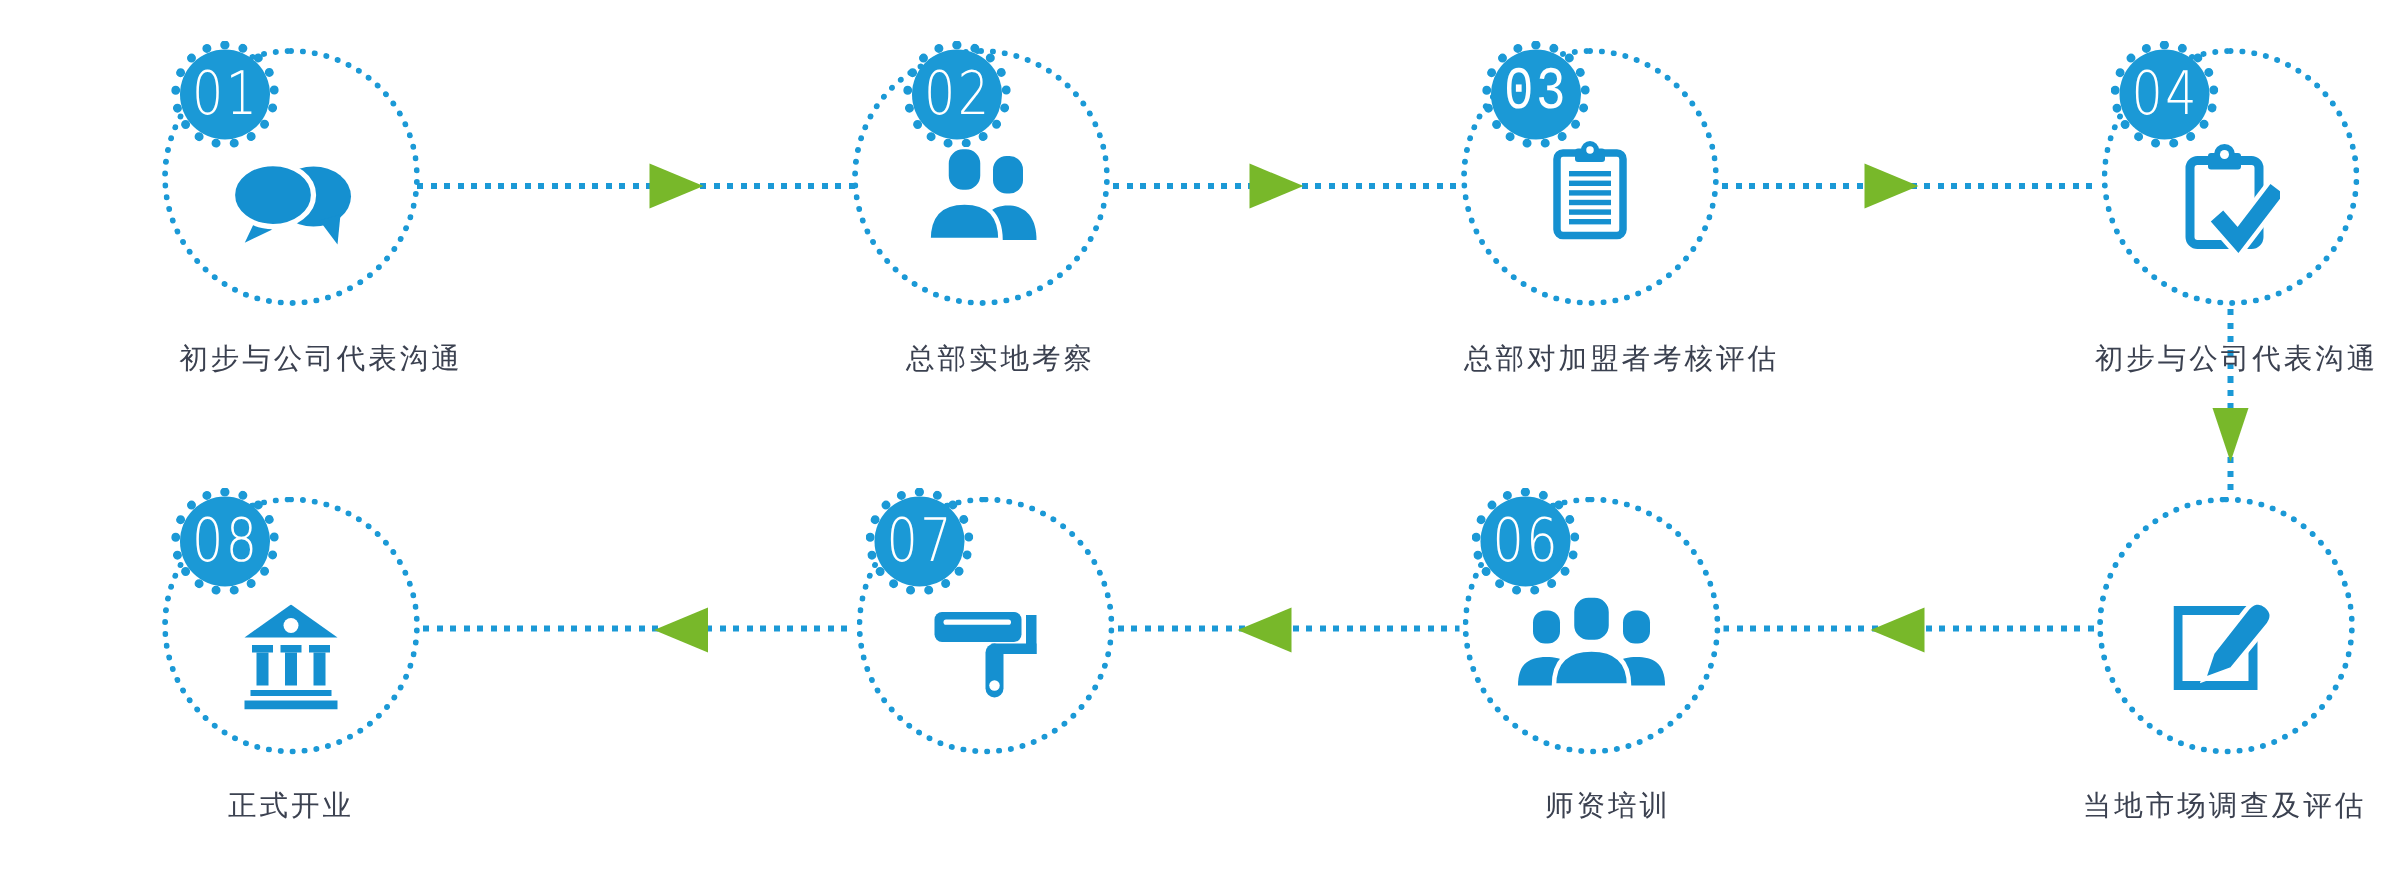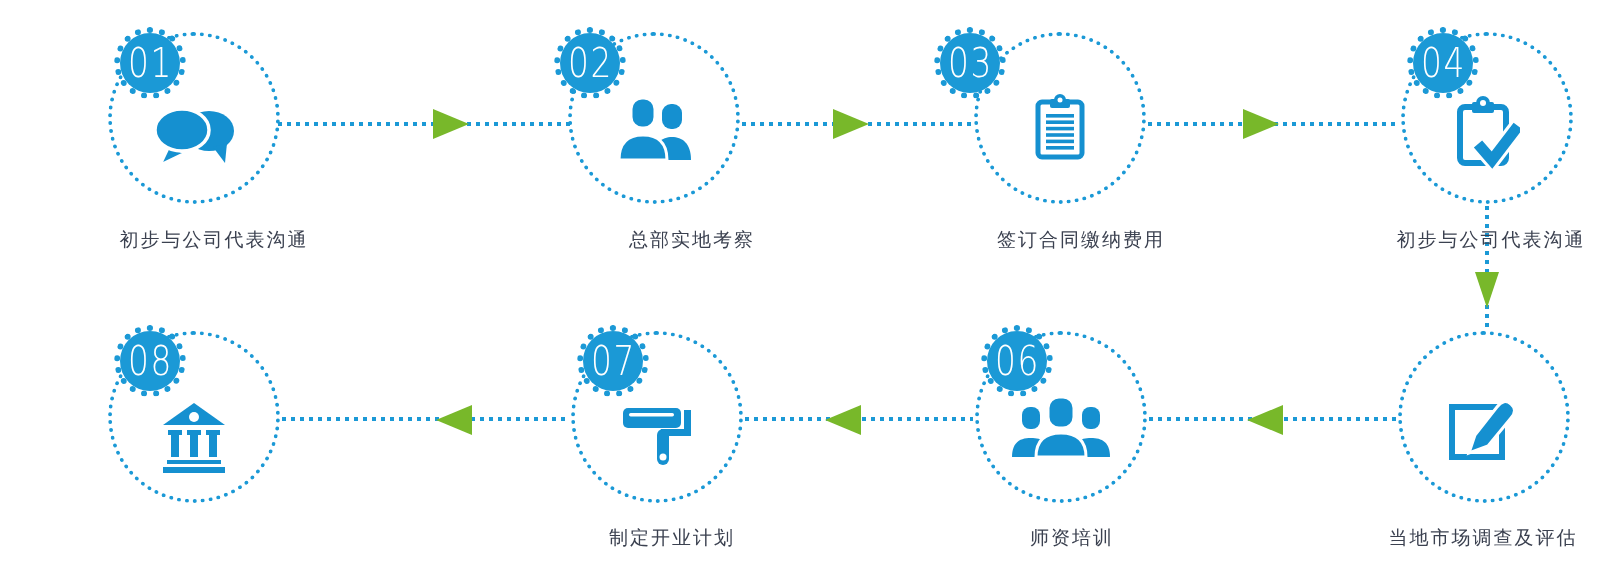--- a/index.html
+++ b/index.html
@@ -76,54 +76,54 @@
     <g fill="currentColor">
       <ellipse cx="57" cy="27" rx="25" ry="20"></ellipse>
       <path d="M61,43 L73,59 L75,39 Z"></path>
       <path d="M17,42 L8,61 L33,49 Z" stroke="#fff" stroke-width="3"></path>
       <ellipse cx="30" cy="26" rx="27" ry="21" stroke="#fff" stroke-width="3.5"></ellipse>
     </g>
   </svg>
   <div class="step-label" style="left:168px;top:222px;">初步与公司代表沟通</div>
 
   <div class="circle" style="left:522px;top:32px;"></div>
-  <div class="badge" style="left:508px;top:27px;">
+  <div class="badge" style="left:556px;top:27px;">
     <span class="num">02</span>
   </div>
   <svg class="icon" style="left:568px;top:98px;" width="84" height="64" viewBox="0 0 84 64">
     <g fill="currentColor">
       <rect x="48" y="6" width="20" height="25" rx="9"></rect>
       <path d="M39,62 c0,-17 9,-23 19,-23 c10,0 19,6 19,23 z"></path>
       <g stroke="#fff" stroke-width="3">
         <rect x="17" y="0" width="24" height="30" rx="11"></rect>
         <path d="M5,62 c0,-19 11,-25 24,-25 c13,0 24,6 24,25 z"></path>
       </g>
     </g>
   </svg>
-  <div class="step-label" style="left:646px;top:222px;">总部实地考察</div>
+  <div class="step-label" style="left:621px;top:222px;">总部实地考察</div>
 
   <div class="circle" style="left:928px;top:32px;"></div>
-  <div class="badge" style="left:888px;top:27px;">
+  <div class="badge" style="left:942px;top:27px;font-family:Liberation Mono, monospace;">
     <span class="num">03</span>
   </div>
   <svg class="icon" style="left:989px;top:94px;" width="50" height="66" viewBox="0 0 50 66">
     <rect x="3" y="8" width="44" height="55" rx="4" fill="none" stroke="currentColor" stroke-width="5"></rect>
     <g fill="currentColor">
       <circle cx="25" cy="6" r="6"></circle>
       <rect x="15" y="5" width="20" height="9" rx="2"></rect>
       <circle cx="25" cy="6" r="2.5" fill="#fff"></circle>
       <rect x="11" y="20" width="28" height="3.6"></rect>
       <rect x="11" y="26.4" width="28" height="3.6"></rect>
       <rect x="11" y="32.8" width="28" height="3.6"></rect>
       <rect x="11" y="39.2" width="28" height="3.6"></rect>
       <rect x="11" y="45.6" width="28" height="3.6"></rect>
       <rect x="11" y="52" width="28" height="3.6"></rect>
     </g>
   </svg>
-  <div class="step-label" style="left:1035px;top:222px;">签订合同缴纳费用</div>
+  <div class="step-label" style="left:1035px;top:222px;">总部对加盟者考核评估</div>
 
   <div class="circle" style="left:1355px;top:32px;"></div>
   <div class="badge" style="left:1361px;top:27px;text-align:center;">
     <span class="num">04</span>
   </div>
   <svg class="icon" style="left:1410px;top:95px;" width="64" height="82" viewBox="0 0 64 82">
     <rect x="4" y="12" width="46" height="56" rx="5" fill="none" stroke="currentColor" stroke-width="6"></rect>
     <g fill="currentColor">
       <circle cx="27" cy="8" r="7"></circle>
       <rect x="16" y="7" width="22" height="11" rx="2"></rect>
@@ -166,34 +166,34 @@
   <svg class="icon" style="left:575px;top:406px;" width="80" height="60" viewBox="0 0 80 60">
     <g fill="currentColor">
       <rect x="2" y="2" width="58" height="20" rx="5"></rect>
       <rect x="8" y="7" width="45" height="3.5" rx="1.7" fill="#fff"></rect>
       <rect x="63" y="4" width="7" height="26"></rect>
       <rect x="40" y="23" width="30" height="7"></rect>
       <rect x="36" y="23" width="12" height="36" rx="6"></rect>
       <circle cx="42" cy="51" r="3.5" fill="#fff"></circle>
     </g>
   </svg>
-  <div class="step-label" style="left:626px;top:520px;">制定开业计划</div>
 
   <div class="circle" style="left:62px;top:331px;"></div>
   <div class="badge" style="left:68px;top:325px;">
     <span class="num">08</span>
   </div>
   <svg class="icon" style="left:115px;top:403px;" width="66" height="70" viewBox="0 0 66 70">
     <g fill="currentColor">
       <path d="M33,0 L64,22 L2,22 Z"></path>
       <circle cx="33" cy="14" r="5" fill="#fff"></circle>
       <rect x="7" y="27" width="14" height="5"></rect>
       <rect x="10" y="32" width="8" height="22"></rect>
       <rect x="26" y="27" width="14" height="5"></rect>
       <rect x="29" y="32" width="8" height="22"></rect>
       <rect x="45" y="27" width="14" height="5"></rect>
       <rect x="48" y="32" width="8" height="22"></rect>
       <rect x="6" y="57" width="54" height="4"></rect>
       <rect x="2" y="64" width="62" height="6"></rect>
     </g>
   </svg>
+  <div class="step-label" style="left:148px;top:520px;">正式开业</div>
 
 </div>
 
 </body></html>

